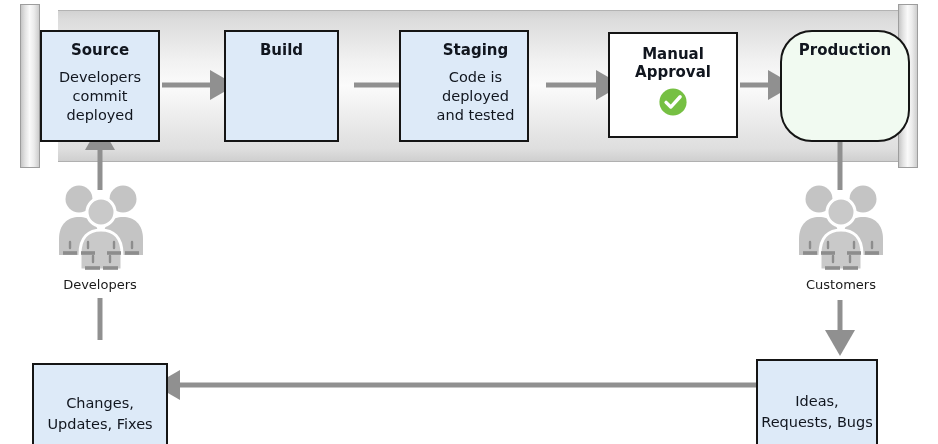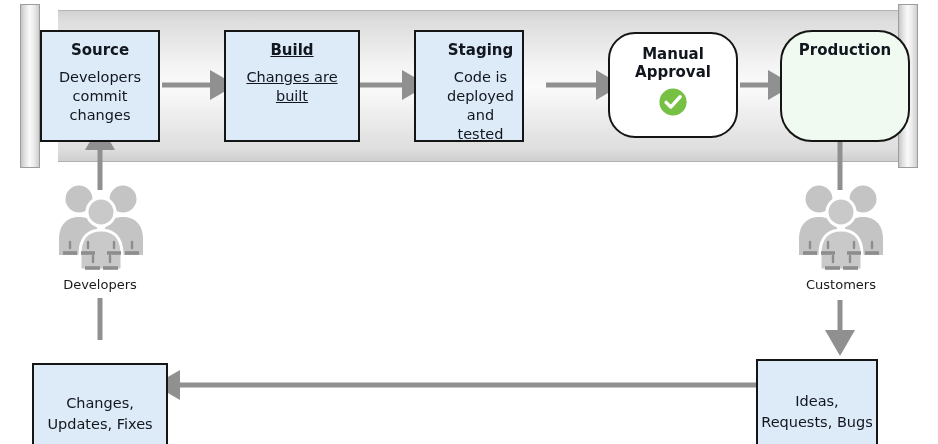--- a/index.html
+++ b/index.html
@@ -73,21 +73,21 @@
     line-height: 18px;
     margin-top: 9px;
   }
   .stage .s-desc {
     font-size: 14.5px;
     line-height: 19px;
     margin-top: 9px;
     padding: 0 5px;
   }
   .stage.prod  { background: #f1faf1; }
-  .stage.white { background: #ffffff; border-radius: 27px; }
+  .stage.white { background: #ffffff; }
 
   
   .check-badge {
     margin-top: 6px;
     width: 30px;
     height: 30px;
   }
 
   
   .endbox {
@@ -152,29 +152,28 @@
 
     <line x1="840" y1="142" x2="840" y2="190" stroke="#909090" stroke-width="5"></line>
 
     <line x1="840" y1="300" x2="840" y2="336" stroke="#909090" stroke-width="5" marker-end="url(#ah)"></line>
 
     <line x1="776" y1="385" x2="174" y2="385" stroke="#909090" stroke-width="5" marker-end="url(#ah)"></line>
   </svg>
 
   <div class="stage" style="left:40px; top:30px; width:120px; height:112px;">
     <div class="s-title">Source</div>
-    <div class="s-desc">Developers commit changes</div>
-  </div>
-
-  <div class="stage" style="left:224px; top:30px; width:136px; height:112px;text-decoration:underline;">
+    <div class="s-desc">Developers commit deployed</div>
+  </div>
+
+  <div class="stage" style="left:224px; top:30px; width:115px; height:112px;">
     <div class="s-title">Build</div>
-    <div class="s-desc">Changes are built</div>
-  </div>
-
-  <div class="stage" style="left:414px; top:30px; width:110px; height:112px;padding-left:23px;">
+  </div>
+
+  <div class="stage" style="left:399px; top:30px; width:130px; height:112px;padding-left:23px;">
     <div class="s-title">Staging</div>
     <div class="s-desc">Code is deployed and tested</div>
   </div>
 
   <div class="stage white" style="left:608px; top:32px; width:130px; height:106px;">
     <div class="s-title" style="margin-top:11px;">Manual Approval</div>
     <svg class="check-badge" viewBox="0 0 32 32" xmlns="http://www.w3.org/2000/svg">
       <circle cx="16" cy="16" r="14.5" fill="#76c043"></circle>
       <path d="M8.6 16.4 L13.6 21.4 L23.6 10.4" stroke="#ffffff" stroke-width="3.6" fill="none" stroke-linecap="round" stroke-linejoin="round"></path>
     </svg>

